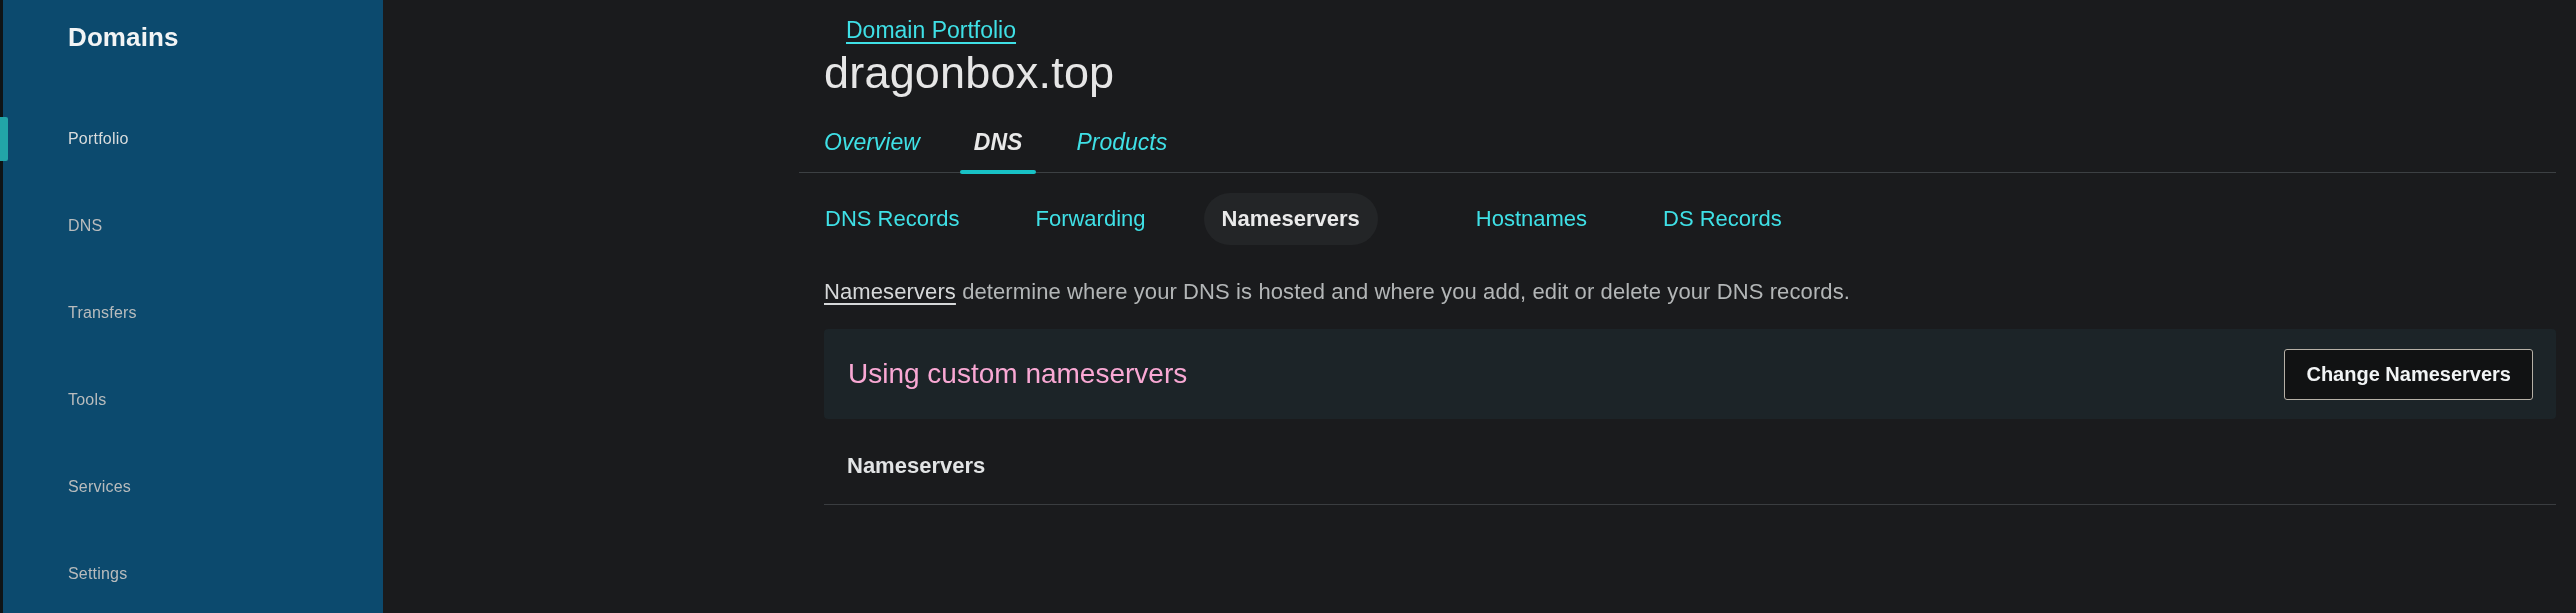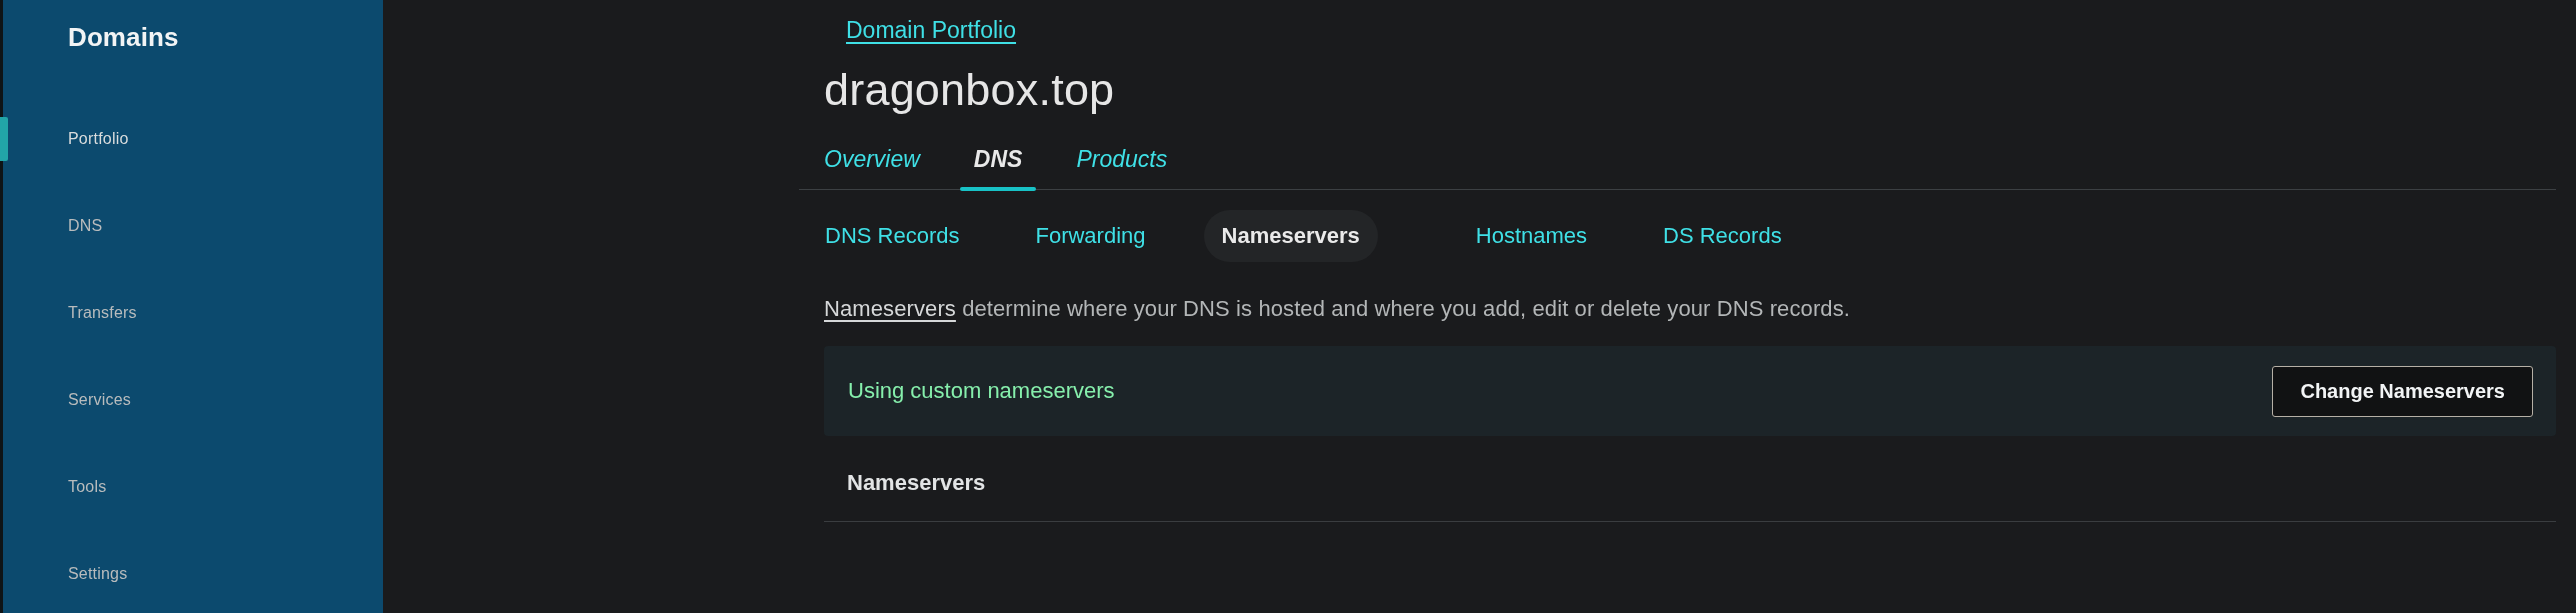--- a/index.html
+++ b/index.html
@@ -105,21 +105,21 @@
 
   .breadcrumb-link {
     font-size: 23px;
     color: #3fe0e6;
     text-decoration: underline;
     text-underline-offset: 4px;
     cursor: pointer;
   }
 
   .page-title {
-    margin-top: 20px;
+    margin-top: 3px;
     padding-left: 25px;
     font-size: 45px;
     font-weight: 400;
     color: #e6e6e6;
     letter-spacing: 0.2px;
   }
 
   
   .tabs {
     margin-top: 22px;
@@ -208,33 +208,33 @@
     height: 90px;
     background: #1c2428;
     border-radius: 4px;
     display: flex;
     align-items: center;
     justify-content: space-between;
     padding: 0 23px 0 24px;
   }
 
   .status-text {
-    font-size: 22px;
-    color: #86efac;
+    font-size: 28px;
+    color: #f9a8d4;
   }
 
   .btn {
     background: #111213;
     border: 1px solid #b6b0a6;
     border-radius: 3px;
     color: #f2f4f5;
     font-size: 20px;
     font-weight: 700;
     font-family: "Liberation Sans", sans-serif;
-    padding: 13px 27px;
+    padding: 13px 21px;
     cursor: pointer;
     white-space: nowrap;
   }
 
   
   .section {
     margin-top: 34px;
     margin-left: 25px;
   }
 
@@ -281,26 +281,26 @@
         <span class="nav-label">DNS</span>
       </div>
 
       <div class="nav-item">
 
         <span class="nav-label">Transfers</span>
       </div>
 
       <div class="nav-item">
 
+        <span class="nav-label">Tools</span>
+      </div>
+
+      <div class="nav-item">
+
         <span class="nav-label">Services</span>
-      </div>
-
-      <div class="nav-item">
-
-        <span class="nav-label">Tools</span>
       </div>
 
       <div class="nav-item">
 
         <span class="nav-label">Settings</span>
       </div>
 
     </nav>
   </aside>
 

